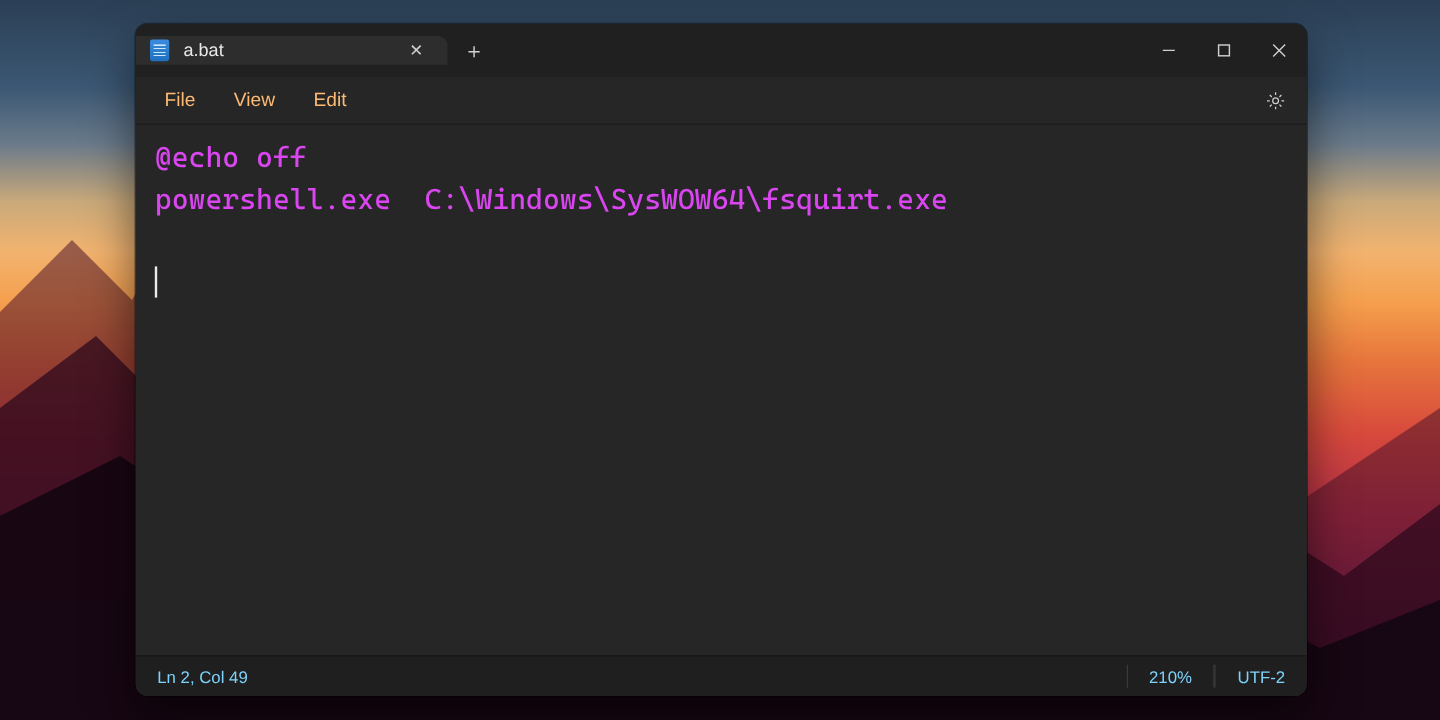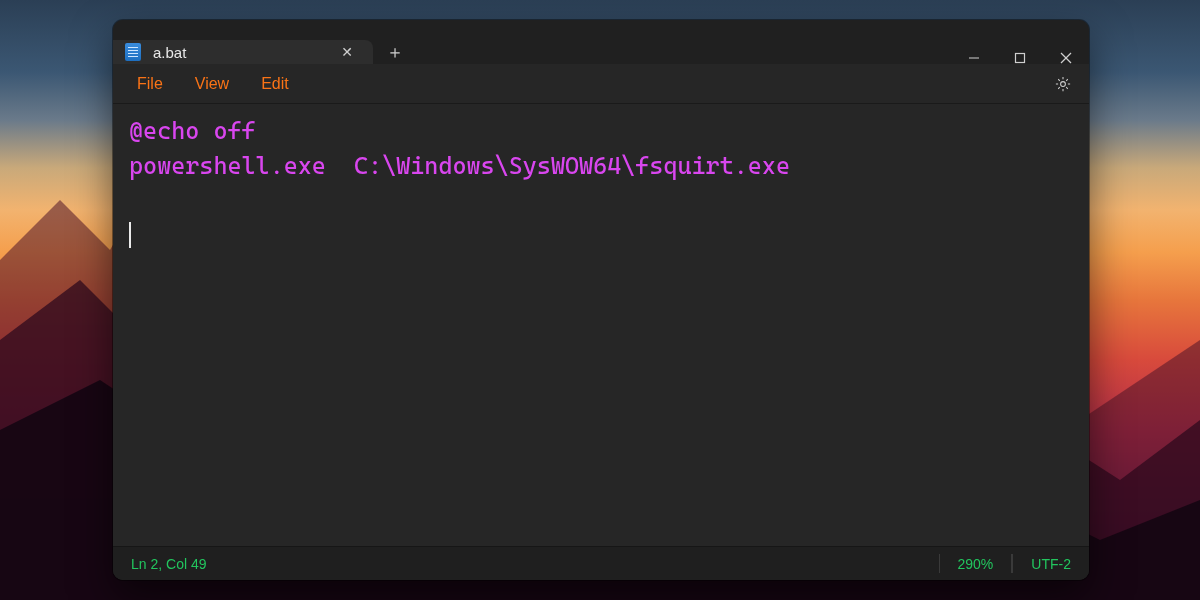--- a/index.html
+++ b/index.html
@@ -37,21 +37,21 @@
     background: #262626;
     border-radius: 10px;
     box-shadow: 0 18px 40px rgba(0,0,0,0.55), 0 0 0 1px rgba(0,0,0,0.4);
     display: flex;
     flex-direction: column;
     overflow: hidden;
   }
   .titlebar {
     height: 44px;
     display: flex;
-    align-items: flex-end;
+    align-items: center;
     background: #202020;
   }
   .tab {
     display: flex;
     align-items: center;
     background: #2d2d2d;
     padding: 0 14px 0 12px;
     min-width: 260px;
     border-top-right-radius: 8px;
     gap: 12px;
@@ -80,21 +80,21 @@
   }
   .titlebar-spacer{flex:1;}
   .caption-btn{
     width:46px;display:flex;align-items:center;justify-content:center;
     color:#cfcfcf;
   }
   .caption-btn svg{width:12px;height:12px;stroke:currentColor;stroke-width:1.2;fill:none;}
 
   .menubar{
     height:40px;display:flex;align-items:center;gap:4px;
-    padding:0 10px;background:#262626;color:#f97316;font-size:16px;
+    padding:0 10px;background:#262626;color:#fdba74;font-size:16px;
     border-bottom:1px solid #1a1a1a;
   }
   .menu-item{padding:6px 14px;border-radius:4px;}
   .menubar .spacer{flex:1;}
   .settings-btn{
     width:32px;height:32px;display:flex;align-items:center;justify-content:center;
     color:#cfcfcf;border-radius:4px;
   }
   .settings-btn svg{width:18px;height:18px;stroke:currentColor;fill:none;stroke-width:1.4;}
 
@@ -110,21 +110,21 @@
     position:absolute;
     left:16px;
     top: calc(10px + 24px*1.45*3 + 4px);
     width:1.5px;height:26px;background:#eaeaea;
     animation:blink 1.1s steps(1) infinite;
   }
   @keyframes blink{50%{opacity:0;}}
 
   .statusbar{
     height:34px;display:flex;align-items:center;
-    background:#1f1f1f;color:#22c55e;font-size:14px;
+    background:#1f1f1f;color:#7dd3fc;font-size:14px;
     border-top:1px solid #161616;
   }
   .statusbar .cell{padding:0 18px;height:100%;display:flex;align-items:center;}
   .statusbar .sep{width:1px;height:60%;background:#3a3a3a;}
   .statusbar .grow{flex:1;}
 </style>
 </head>
 <body>
 
 <div class="desktop">
@@ -177,20 +177,20 @@
       </div>
     </div>
 
     <div class="editor"><span>@echo off
 powershell.exe  C:\Windows\SysWOW64\fsquirt.exe</span><span class="caret"></span></div>
 
     <div class="statusbar">
       <div class="cell">Ln 2, Col 49</div>
       <div class="grow"></div>
       <div class="sep"></div>
-      <div class="cell">290%</div>
+      <div class="cell">210%</div>
       <div class="sep"></div>
       <div class="sep"></div>
       <div class="cell">UTF-2</div>
     </div>
 
   </div>
 </div>
 
 </body></html>

